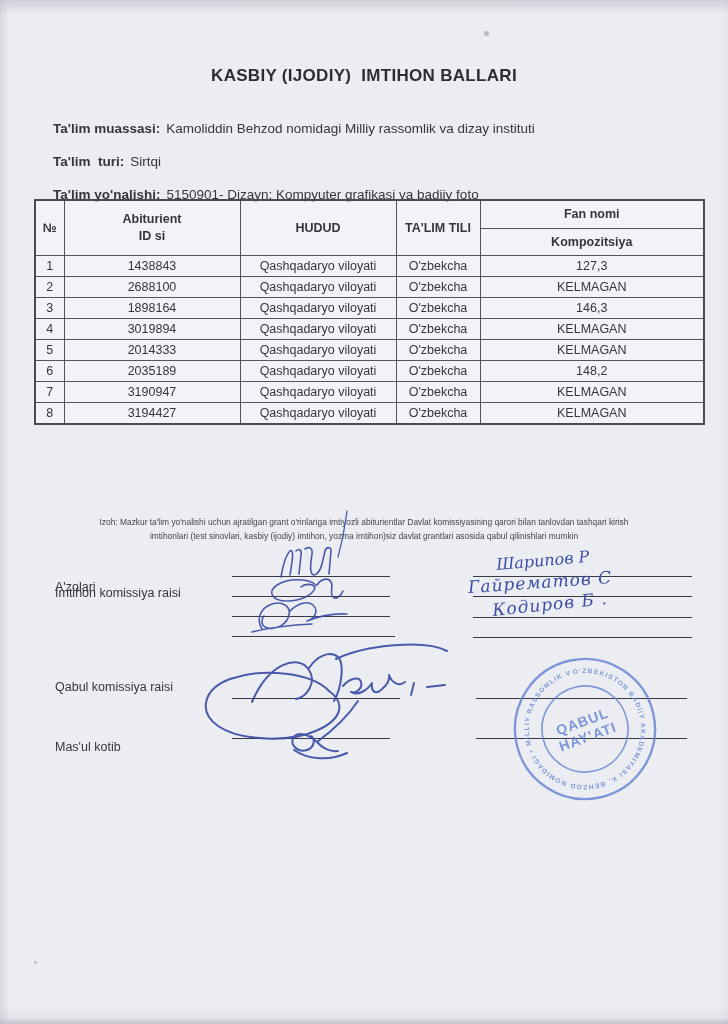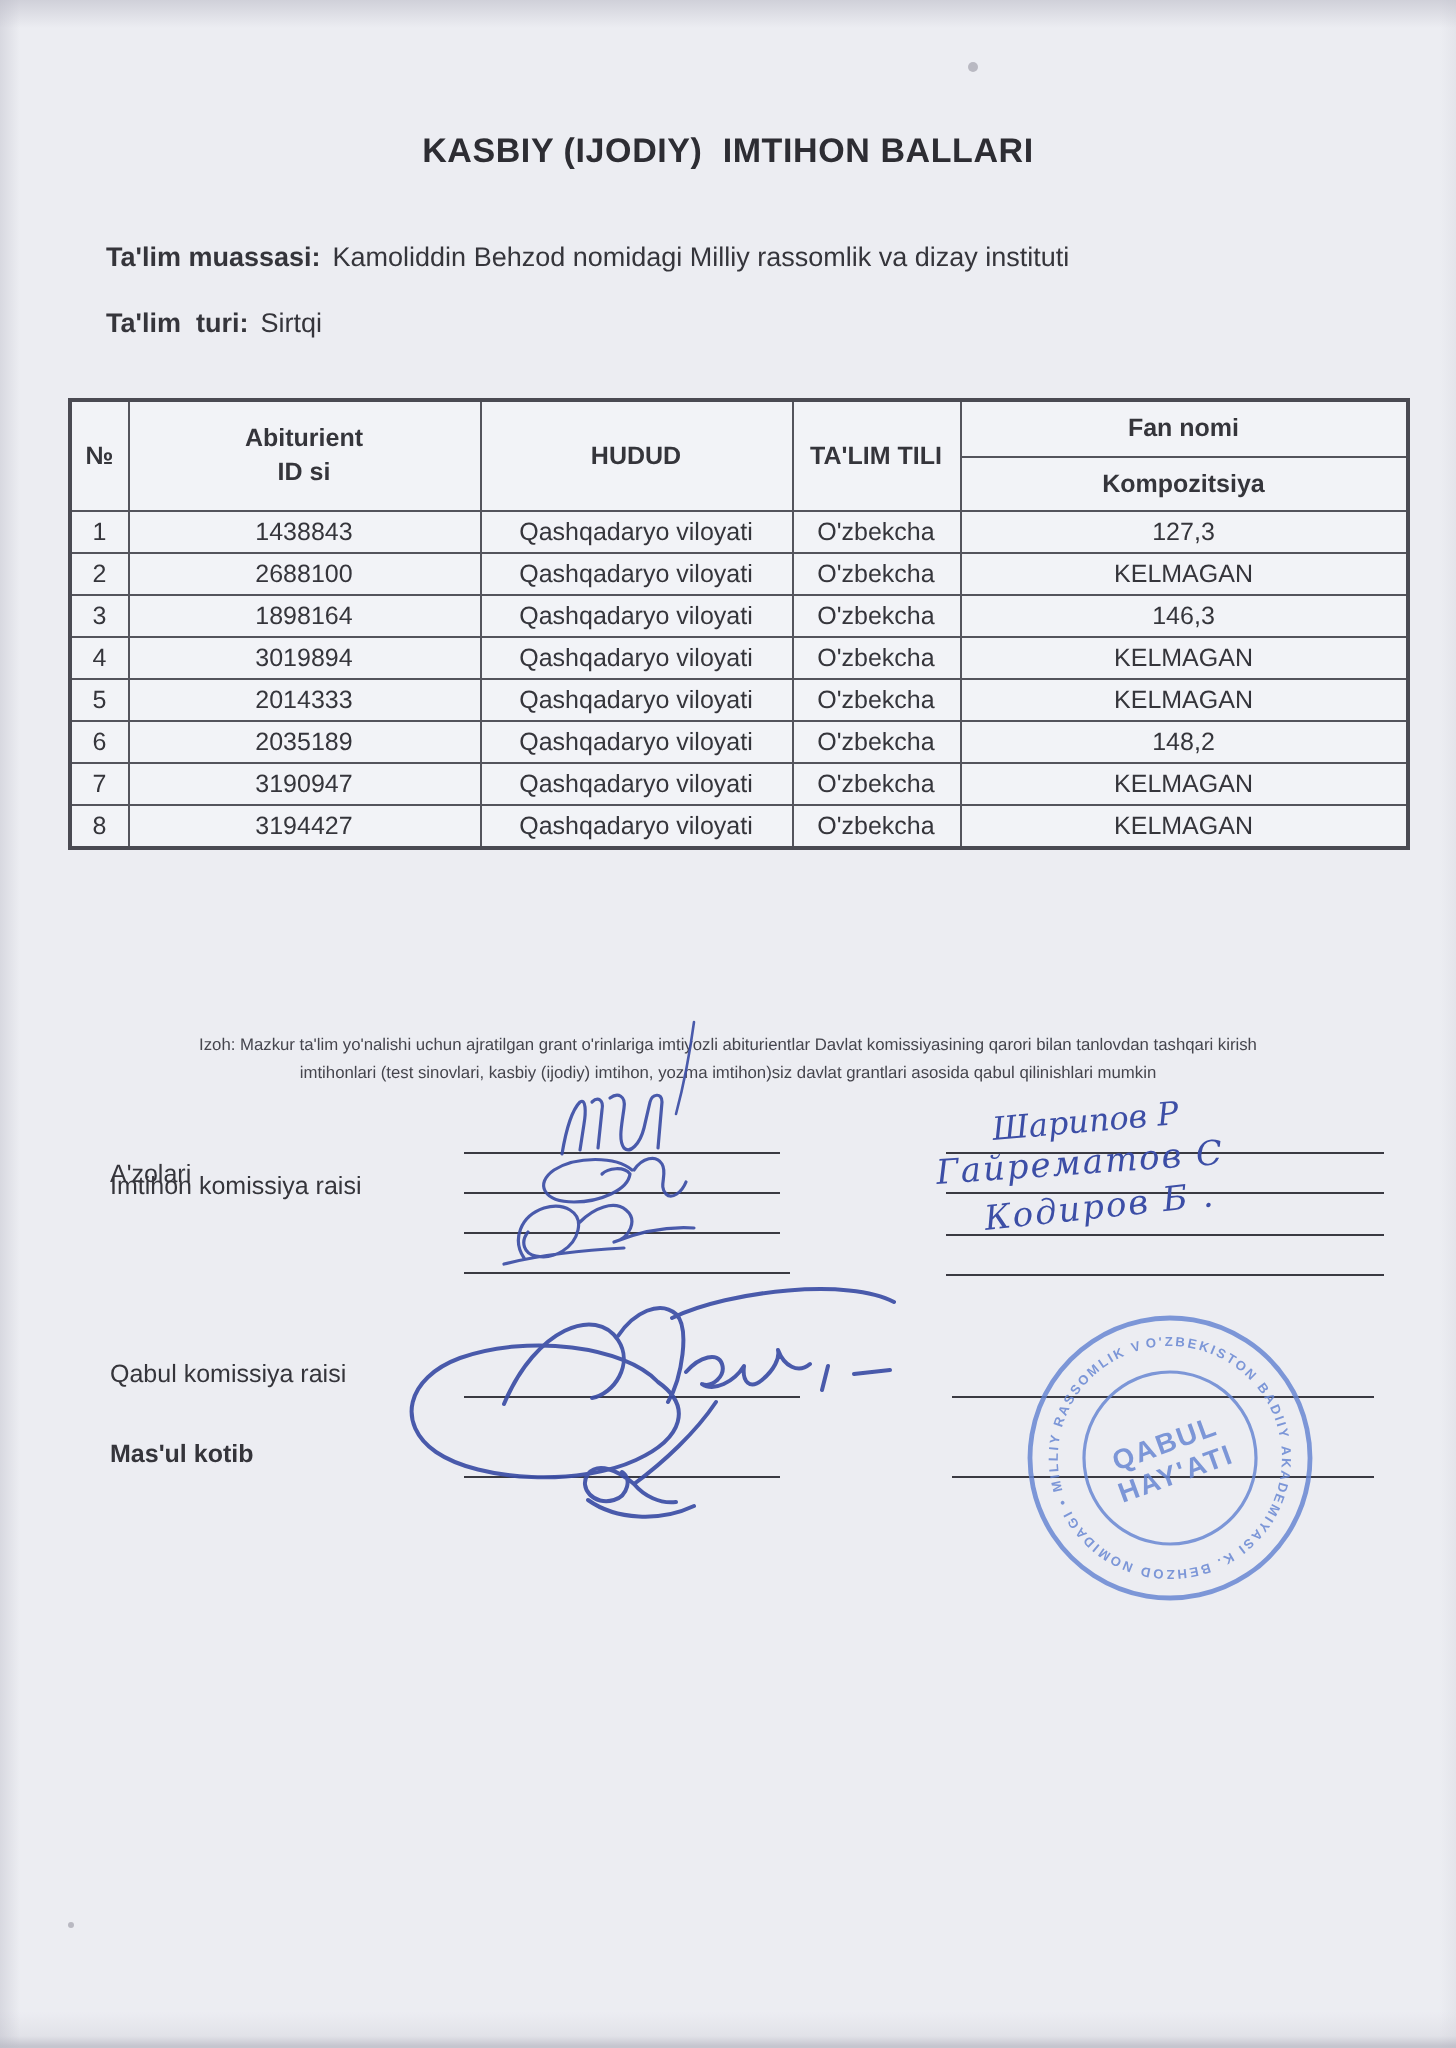--- a/index.html
+++ b/index.html
@@ -45,21 +45,21 @@
   table.scores td{font-size:12.5px;height:20px;font-weight:400;}
   th.h-fan2{border-top:1px solid #9a9aa2;}
   tr.hr1 th{height:27px;}
   tr.hr2 th{height:26px;margin-top:28px;}
 
   .note{
     position:absolute;left:40px;top:516px;width:648px;
     text-align:center;font-size:8.4px;line-height:13.5px;color:#45454d;
   }
   .sig-label{position:absolute;left:55px;font-size:12.5px;color:#35353b;}
-  .sl1{top:586px;} .sl2{top:580px;} .sl3{top:680px;} .sl4{top:720px;font-weight:bold;}
+  .sl1{top:586px;} .sl2{top:580px;} .sl3{top:680px;} .sl4{top:740px;}
   .sig-line{position:absolute;height:1.2px;background:#3a3a42;}
 
   .hand-name{
     position:absolute;
     font-family:"DejaVu Serif", serif;font-style:italic;
     color:#3c4ea6;white-space:nowrap;
   }
   .hn1{left:496px;top:551px;font-size:16px;transform:rotate(-5deg);}
   .hn2{left:468px;top:572px;font-size:17px;transform:rotate(-4deg);letter-spacing:1px;}
   .hn3{left:492px;top:594px;font-size:17px;transform:rotate(-6deg);letter-spacing:1px;}
@@ -75,20 +75,23 @@
   <div class="speck" style="left:484px;top:31px;width:5px;height:5px;"></div>
   <div class="speck" style="left:34px;top:961px;width:3px;height:3px;"></div>
 
   <div class="title">KASBIY (IJODIY)  IMTIHON BALLARI</div>
 
   <div class="field f1">
     <span class="flabel">Ta'lim muassasi:</span><span class="fvalue">Kamoliddin Behzod nomidagi Milliy rassomlik va dizay instituti</span>
   </div>
   <div class="field f2">
     <span class="flabel">Ta'lim  turi:</span><span class="fvalue">Sirtqi</span>
+  </div>
+  <div class="field f3">
+    <span class="flabel">Ta'lim yo'nalishi:</span><span class="fvalue">5150901- Dizayn: Kompyuter grafikasi va badiiy foto</span>
   </div>
 
   <table class="scores">
     <colgroup>
       <col style="width:29px">
         <col style="width:176px">
         <col style="width:156px">
         <col style="width:84px">
         <col style="width:224px">
     </colgroup>

